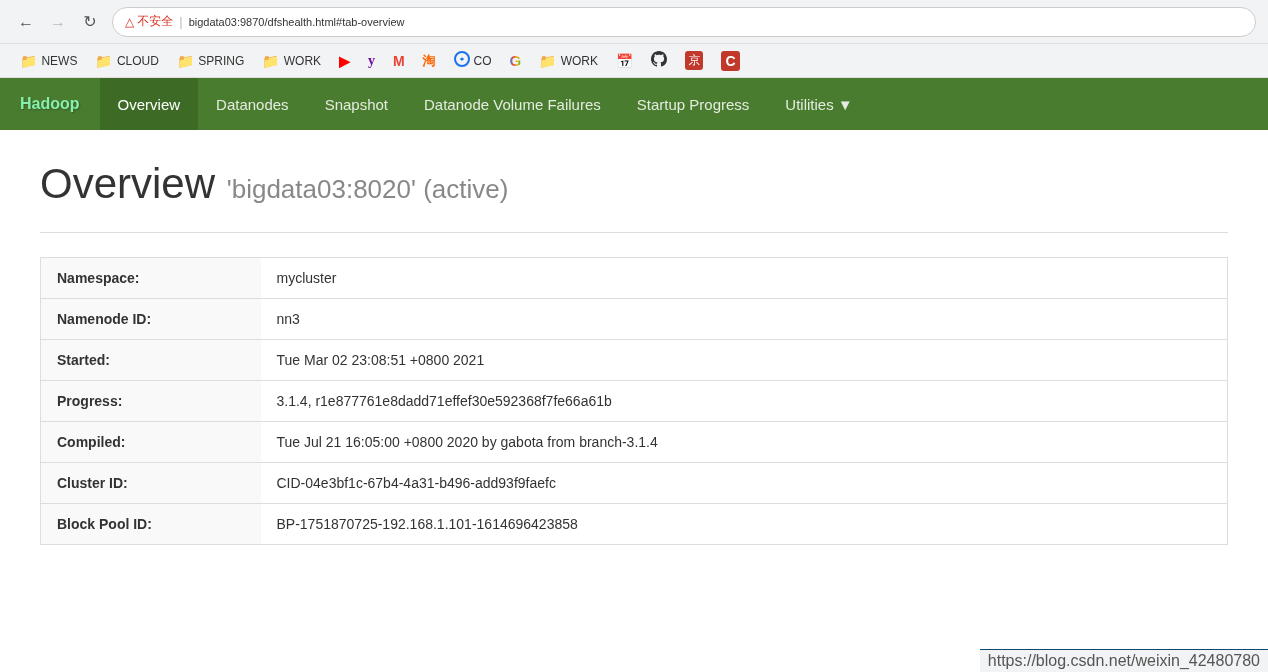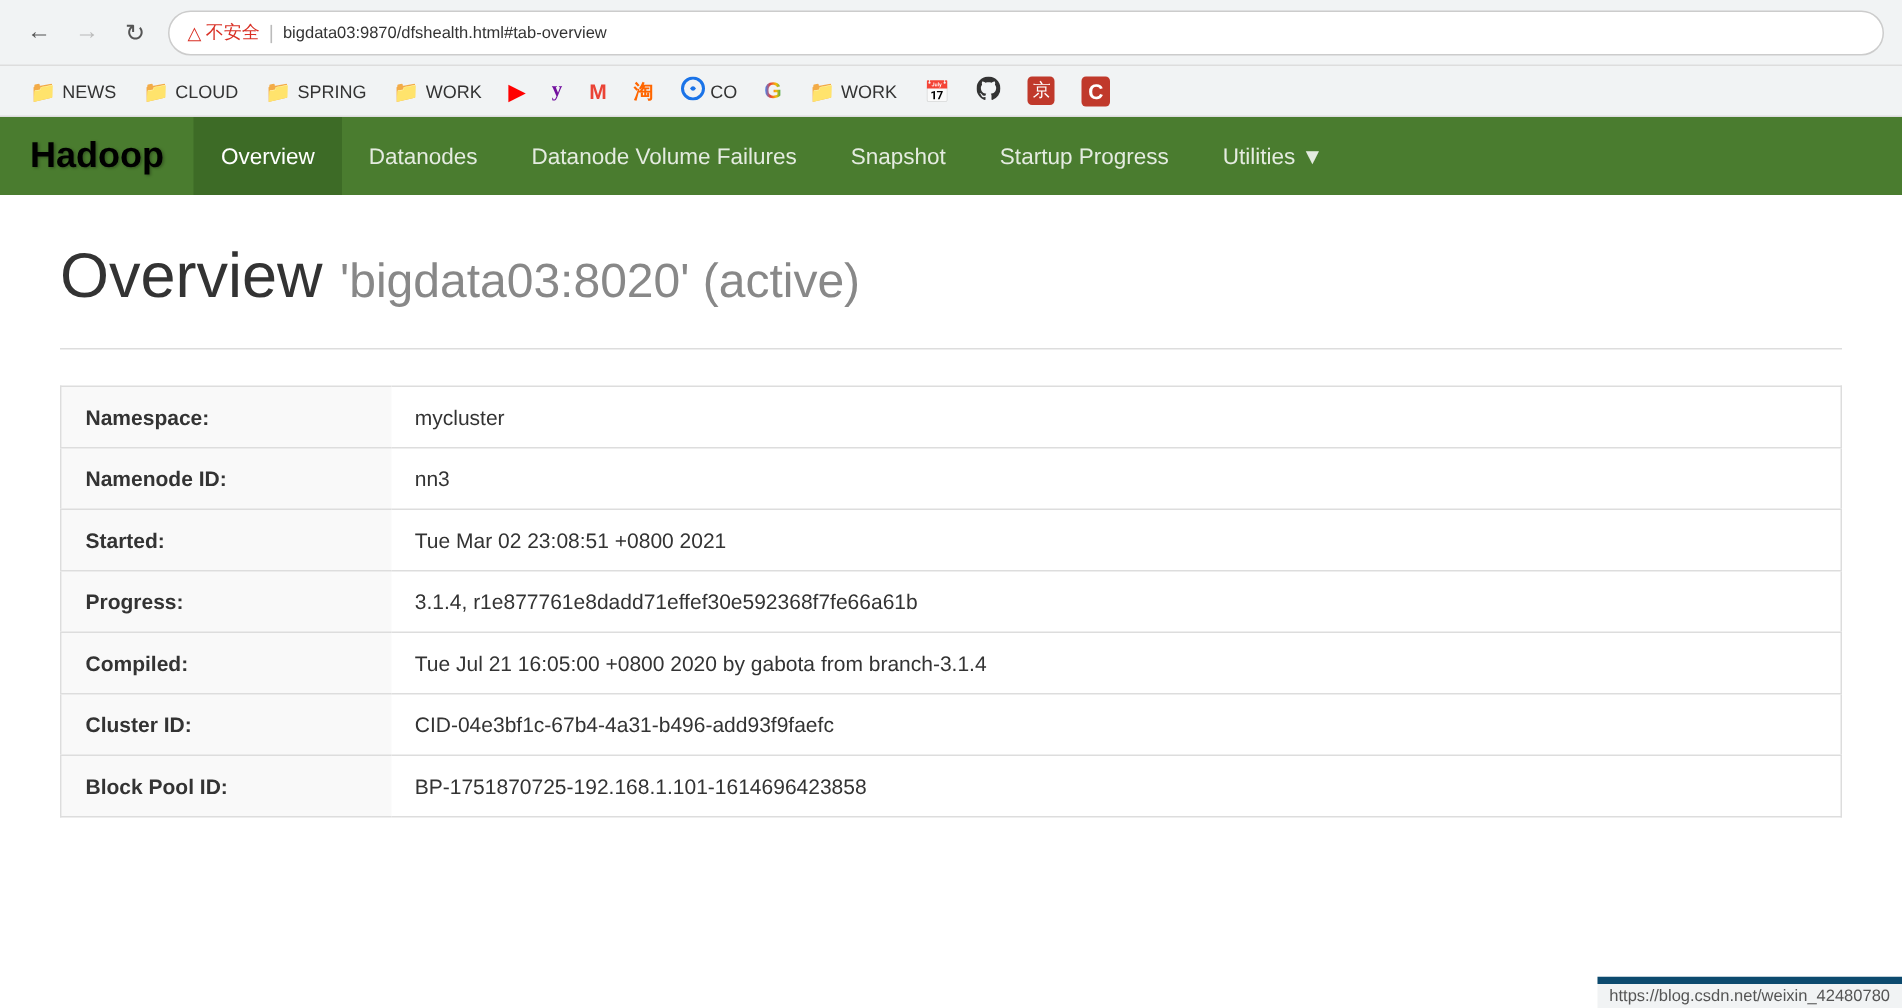--- a/index.html
+++ b/index.html
@@ -61,22 +61,22 @@
 
     
     .hadoop-nav {
       background: #4a7c2f;
       display: flex;
       align-items: stretch;
       height: 52px;
     }
     .hadoop-brand {
       background: #4a7c2f;
-      color: #000000;
-      font-size: 24px;
+      color: #86efac;
+      font-size: 16px;
       font-weight: bold;
       padding: 0 20px;
       display: flex;
       align-items: center;
       text-shadow: 1px 1px 2px rgba(0,0,0,0.3);
     }
     .nav-item {
       color: rgba(255,255,255,0.85);
       padding: 0 18px;
       display: flex;
@@ -100,21 +100,21 @@
       max-width: 1268px;
     }
 
     .page-title {
       font-size: 42px;
       font-weight: 300;
       color: #333;
       margin-bottom: 24px;
     }
     .page-title .subtitle {
-      font-size: 32px;
+      font-size: 26px;
       color: #888;
       font-weight: 300;
     }
 
     .divider {
       border: none;
       border-top: 1px solid #ddd;
       margin-bottom: 24px;
     }
 
@@ -145,23 +145,23 @@
     .info-table td:last-child {
       color: #333;
     }
 
     
     .status-bar {
       position: fixed;
       bottom: 0;
       right: 0;
       background: #f1f3f4;
-      border-top: 5px solid #0c4a6e;
+      border-top: 1px solid #0c4a6e;
       padding: 2px 8px;
-      font-size: 11px;
+      font-size: 16px;
       color: #555;
     }
   </style>
 </head>
 <body>
 
 <div class="browser-chrome">
   <div class="nav-buttons">
     <button class="nav-btn">←</button>
     <button class="nav-btn disabled">→</button>
@@ -243,24 +243,24 @@
   <div class="hadoop-brand">
     <span>Hadoop</span>
   </div>
   <a class="nav-item active">
     <span>Overview</span>
   </a>
   <a class="nav-item">
     <span>Datanodes</span>
   </a>
   <a class="nav-item">
+    <span>Snapshot</span>
+  </a>
+  <a class="nav-item">
     <span>Datanode Volume Failures</span>
-  </a>
-  <a class="nav-item">
-    <span>Snapshot</span>
   </a>
   <a class="nav-item">
     <span>Startup Progress</span>
   </a>
   <a class="nav-item utilities">
     <span>Utilities</span>
     <span>▼</span>
   </a>
 </nav>
 

